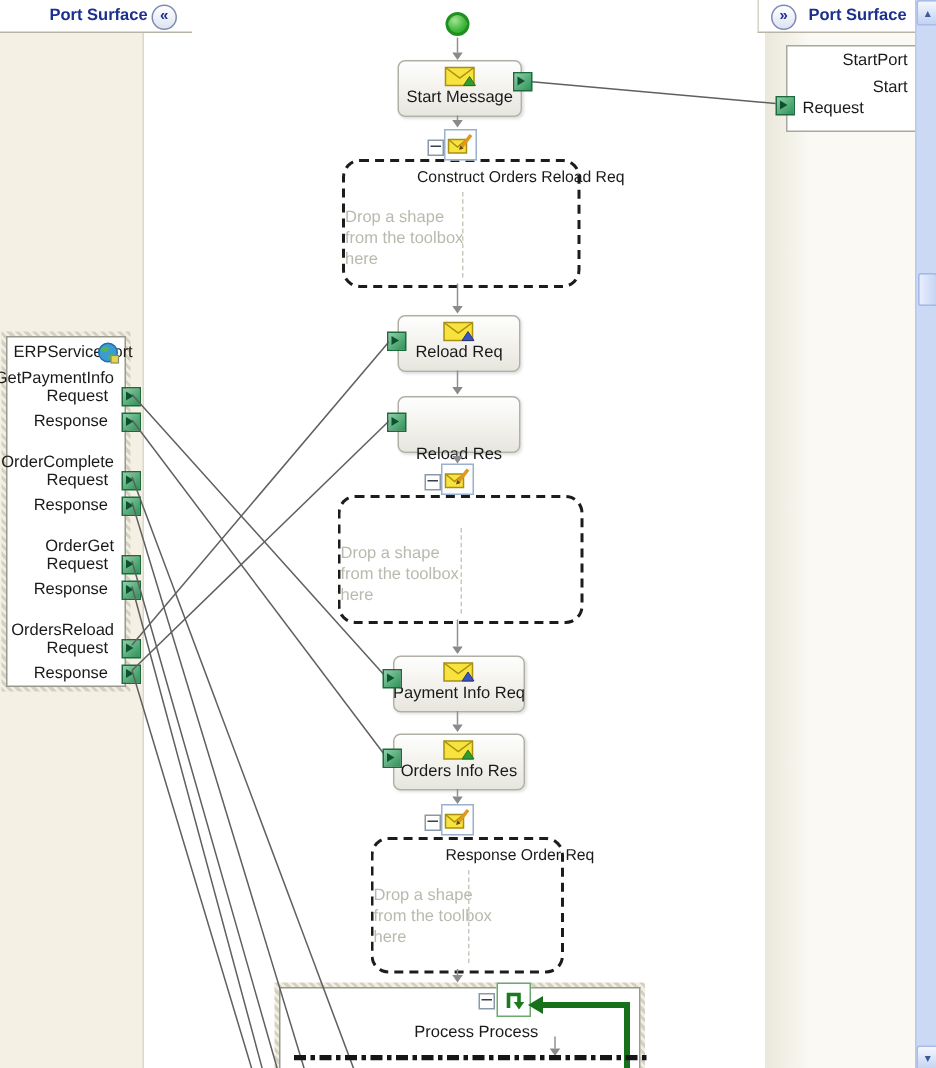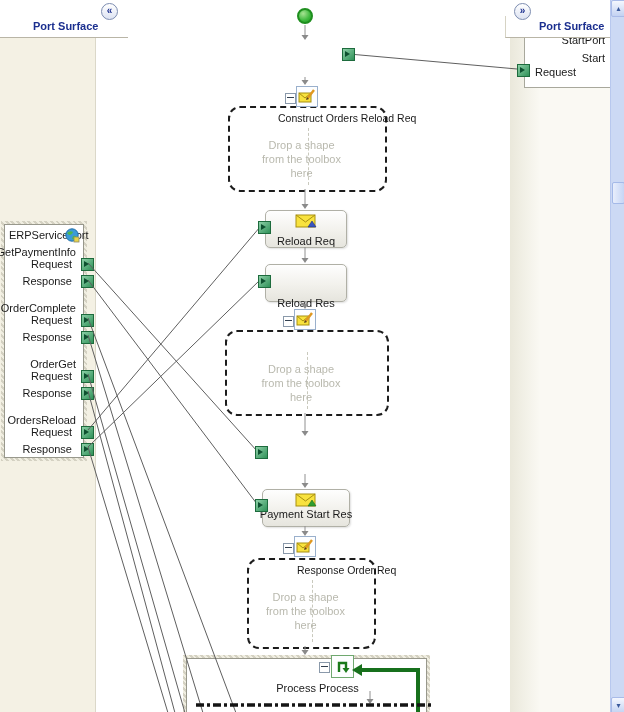--- a/index.html
+++ b/index.html
@@ -2,21 +2,21 @@
 <html><head>
 <meta charset="utf-8">
 <style>
   html,body{margin:0;padding:0;}
   body{font-family:"Liberation Sans","DejaVu Sans",sans-serif;font-size:11px;color:#1a1a1a;}
   .screen{position:relative;width:624px;height:712px;background:#ffffff;overflow:hidden;}
 
   
   .dock-bg-left{position:absolute;left:0;top:22px;width:95px;height:690px;background:#f4f1e4;border-right:1px solid #dbd8c9;z-index:1;}
   .dock-bg-right{position:absolute;left:510px;top:22px;width:100px;height:690px;background:linear-gradient(90deg,#eae8db,#faf9f3 30%);z-index:1;}
-  .dock-header{position:absolute;top:16px;height:21px;background:#ffffff;border-bottom:1px solid #b9b5a6;z-index:20;}
+  .dock-header{position:absolute;top:0;height:21px;background:#ffffff;border-bottom:1px solid #b9b5a6;z-index:20;}
   .dock-header.left{left:0;width:128px;}
   .dock-header.right{left:505px;width:105px;border-left:1px solid #d6d3c4;}
   .dock-title{position:absolute;top:4px;font-weight:bold;color:#1b2f8f;white-space:nowrap;}
   .round-btn{position:absolute;width:15px;height:15px;border:1px solid #7c8cb0;border-radius:50%;background:linear-gradient(180deg,#ffffff,#dde3f2);color:#1b2f8f;font-weight:bold;font-size:10px;line-height:13px;text-align:center;cursor:pointer;z-index:21;}
 
   
   .scrollbar{position:absolute;left:610px;top:0;width:14px;height:712px;background:#ccd9f4;border-left:1px solid #b8c8ee;z-index:22;}
   .sb-btn{position:absolute;left:0;width:13px;height:15px;background:linear-gradient(180deg,#f4f7fe,#c3d2f2);border:1px solid #a9bbe8;border-radius:2px;color:#3a5a9c;text-align:center;}
   .sb-btn::after{font-size:8px;line-height:15px;display:block;}
   .sb-up{top:0;} .sb-up::after{content:"\25B4";}
@@ -41,21 +41,21 @@
 
   
   .shape{position:absolute;height:36px;border:1px solid #b0b0a6;border-radius:5px;background:linear-gradient(180deg,#fefefe 0%,#f2f1ec 55%,#e6e5de 100%);box-shadow:1px 1px 2px rgba(0,0,0,0.13);display:flex;flex-direction:column;align-items:center;z-index:10;cursor:pointer;}
   .shape svg{margin-top:3px;}
   .shape-label{margin-top:0px;white-space:nowrap;}
 
   
   .group{position:absolute;border:2px dashed #1c1c1c;border-radius:12px;background:transparent;z-index:9;}
   .group-title{position:relative;text-align:center;margin-top:4px;font-size:10.5px;white-space:nowrap;z-index:2;padding-left:48px;}
   .group-vline{position:absolute;left:50%;top:20px;bottom:5px;border-left:1px dashed #c9c9bd;z-index:1;}
-  .group-drop{position:absolute;left:0;right:12px;top:30px;text-align:center;color:#b9b9ae;line-height:14px;z-index:2;}
+  .group-drop{position:absolute;left:0;right:12px;top:30px;text-align:left;color:#b9b9ae;line-height:14px;z-index:2;}
   .group-drop span{display:block;}
 
   
   .minusbox{position:absolute;width:9px;height:9px;background:#ffffff;border:1px solid #8a99aa;z-index:13;cursor:pointer;}
   .minusbox::after{content:"";position:absolute;left:1px;right:1px;top:3px;border-top:1px solid #33404f;}
   .mini-icon{position:absolute;background:#fdfeff;border:1px solid #9ab0cc;z-index:13;display:flex;align-items:center;justify-content:center;cursor:pointer;}
 
   
   .loop-label{position:absolute;left:270px;top:682px;width:95px;text-align:center;white-space:nowrap;z-index:13;}
 
@@ -117,20 +117,28 @@
 
   <div style="position:absolute;left:524px;top:30px;width:86px;height:56px;background:#ffffff;border:1px solid #a8a89c;z-index:2;">
     <div style="position:absolute;top:3px;right:6px;">StartPort</div>
     <div style="position:absolute;top:21px;right:6px;">Start</div>
     <div style="position:absolute;top:35px;left:10px;">Request</div>
   </div>
   <div class="connector" style="left:517px;top:64px;"></div>
 
   <div class="start-node"></div>
 
+  <div class="shape" style="left:265px;top:40px;width:81px;">
+    <svg width="22" height="15">
+      <rect x="1" y="1" width="19" height="12" fill="#f8e23e" stroke="#a89010"></rect>
+      <path d="M1,1 L10.5,8 L20,1" stroke="#a89010" fill="none"></path>
+      <polygon points="13,13 21,13 17,7" fill="#2f9e2f" stroke="#1b6e1b" stroke-width="0.6"></polygon>
+    </svg>
+    <div class="shape-label">Start Message</div>
+  </div>
   <div class="connector" style="left:342px;top:48px;"></div>
 
   <div class="minusbox" style="left:285px;top:93px;"></div>
   <div class="mini-icon" style="left:296px;top:86px;width:20px;height:19px;">
     <svg width="18" height="15">
       <rect x="1" y="4" width="12" height="9" fill="#f8e23e" stroke="#a89010"></rect>
       <path d="M1,4 L7,9 L13,4" stroke="#a89010" fill="none"></path>
       <line x1="16" y1="1" x2="9" y2="10" stroke="#e09820" stroke-width="2.4"></line>
       <polygon points="8,11 11,10 9,8" fill="#5a4a20"></polygon>
     </svg>
@@ -139,21 +147,21 @@
   <div class="group" style="left:228px;top:106px;width:155px;height:82px;">
     <div class="group-vline"></div>
     <div class="group-title">Construct Orders Reload Req</div>
     <div class="group-drop">
       <span>Drop a shape</span>
       <span>from the toolbox</span>
       <span>here</span>
     </div>
   </div>
 
-  <div class="shape" style="left:265px;top:210px;width:80px;justify-content:space-between;">
+  <div class="shape" style="left:265px;top:210px;width:80px;">
     <svg width="22" height="15">
       <rect x="1" y="1" width="19" height="12" fill="#f8e23e" stroke="#a89010"></rect>
       <path d="M1,1 L10.5,8 L20,1" stroke="#a89010" fill="none"></path>
       <polygon points="13,13 21,13 17,7" fill="#3a55c0" stroke="#1d2f80" stroke-width="0.6"></polygon>
     </svg>
     <div class="shape-label">Reload Req</div>
   </div>
   <div class="connector" style="left:258px;top:221px;"></div>
 
   <div class="shape" style="left:265px;top:264px;width:80px;gap:29px;">
@@ -178,29 +186,37 @@
 
   <div class="group" style="left:225px;top:330px;width:160px;height:82px;">
     <div class="group-vline"></div>
     <div class="group-drop">
       <span>Drop a shape</span>
       <span>from the toolbox</span>
       <span>here</span>
     </div>
   </div>
 
+  <div class="shape" style="left:262px;top:437px;width:86px;">
+    <svg width="22" height="15">
+      <rect x="1" y="1" width="19" height="12" fill="#f8e23e" stroke="#a89010"></rect>
+      <path d="M1,1 L10.5,8 L20,1" stroke="#a89010" fill="none"></path>
+      <polygon points="13,13 21,13 17,7" fill="#3a55c0" stroke="#1d2f80" stroke-width="0.6"></polygon>
+    </svg>
+    <div class="shape-label">Payment Info Req</div>
+  </div>
   <div class="connector" style="left:255px;top:446px;"></div>
 
   <div class="shape" style="left:262px;top:489px;width:86px;">
     <svg width="22" height="15">
       <rect x="1" y="1" width="19" height="12" fill="#f8e23e" stroke="#a89010"></rect>
       <path d="M1,1 L10.5,8 L20,1" stroke="#a89010" fill="none"></path>
       <polygon points="13,13 21,13 17,7" fill="#2f9e2f" stroke="#1b6e1b" stroke-width="0.6"></polygon>
     </svg>
-    <div class="shape-label">Payment Start Res</div>
+    <div class="shape-label">Orders Info Res</div>
   </div>
   <div class="connector" style="left:255px;top:499px;"></div>
 
   <div class="minusbox" style="left:283px;top:543px;"></div>
   <div class="mini-icon" style="left:294px;top:536px;width:20px;height:19px;">
     <svg width="18" height="15">
       <rect x="1" y="4" width="12" height="9" fill="#f8e23e" stroke="#a89010"></rect>
       <path d="M1,4 L7,9 L13,4" stroke="#a89010" fill="none"></path>
       <line x1="16" y1="1" x2="9" y2="10" stroke="#e09820" stroke-width="2.4"></line>
       <polygon points="8,11 11,10 9,8" fill="#5a4a20"></polygon>

